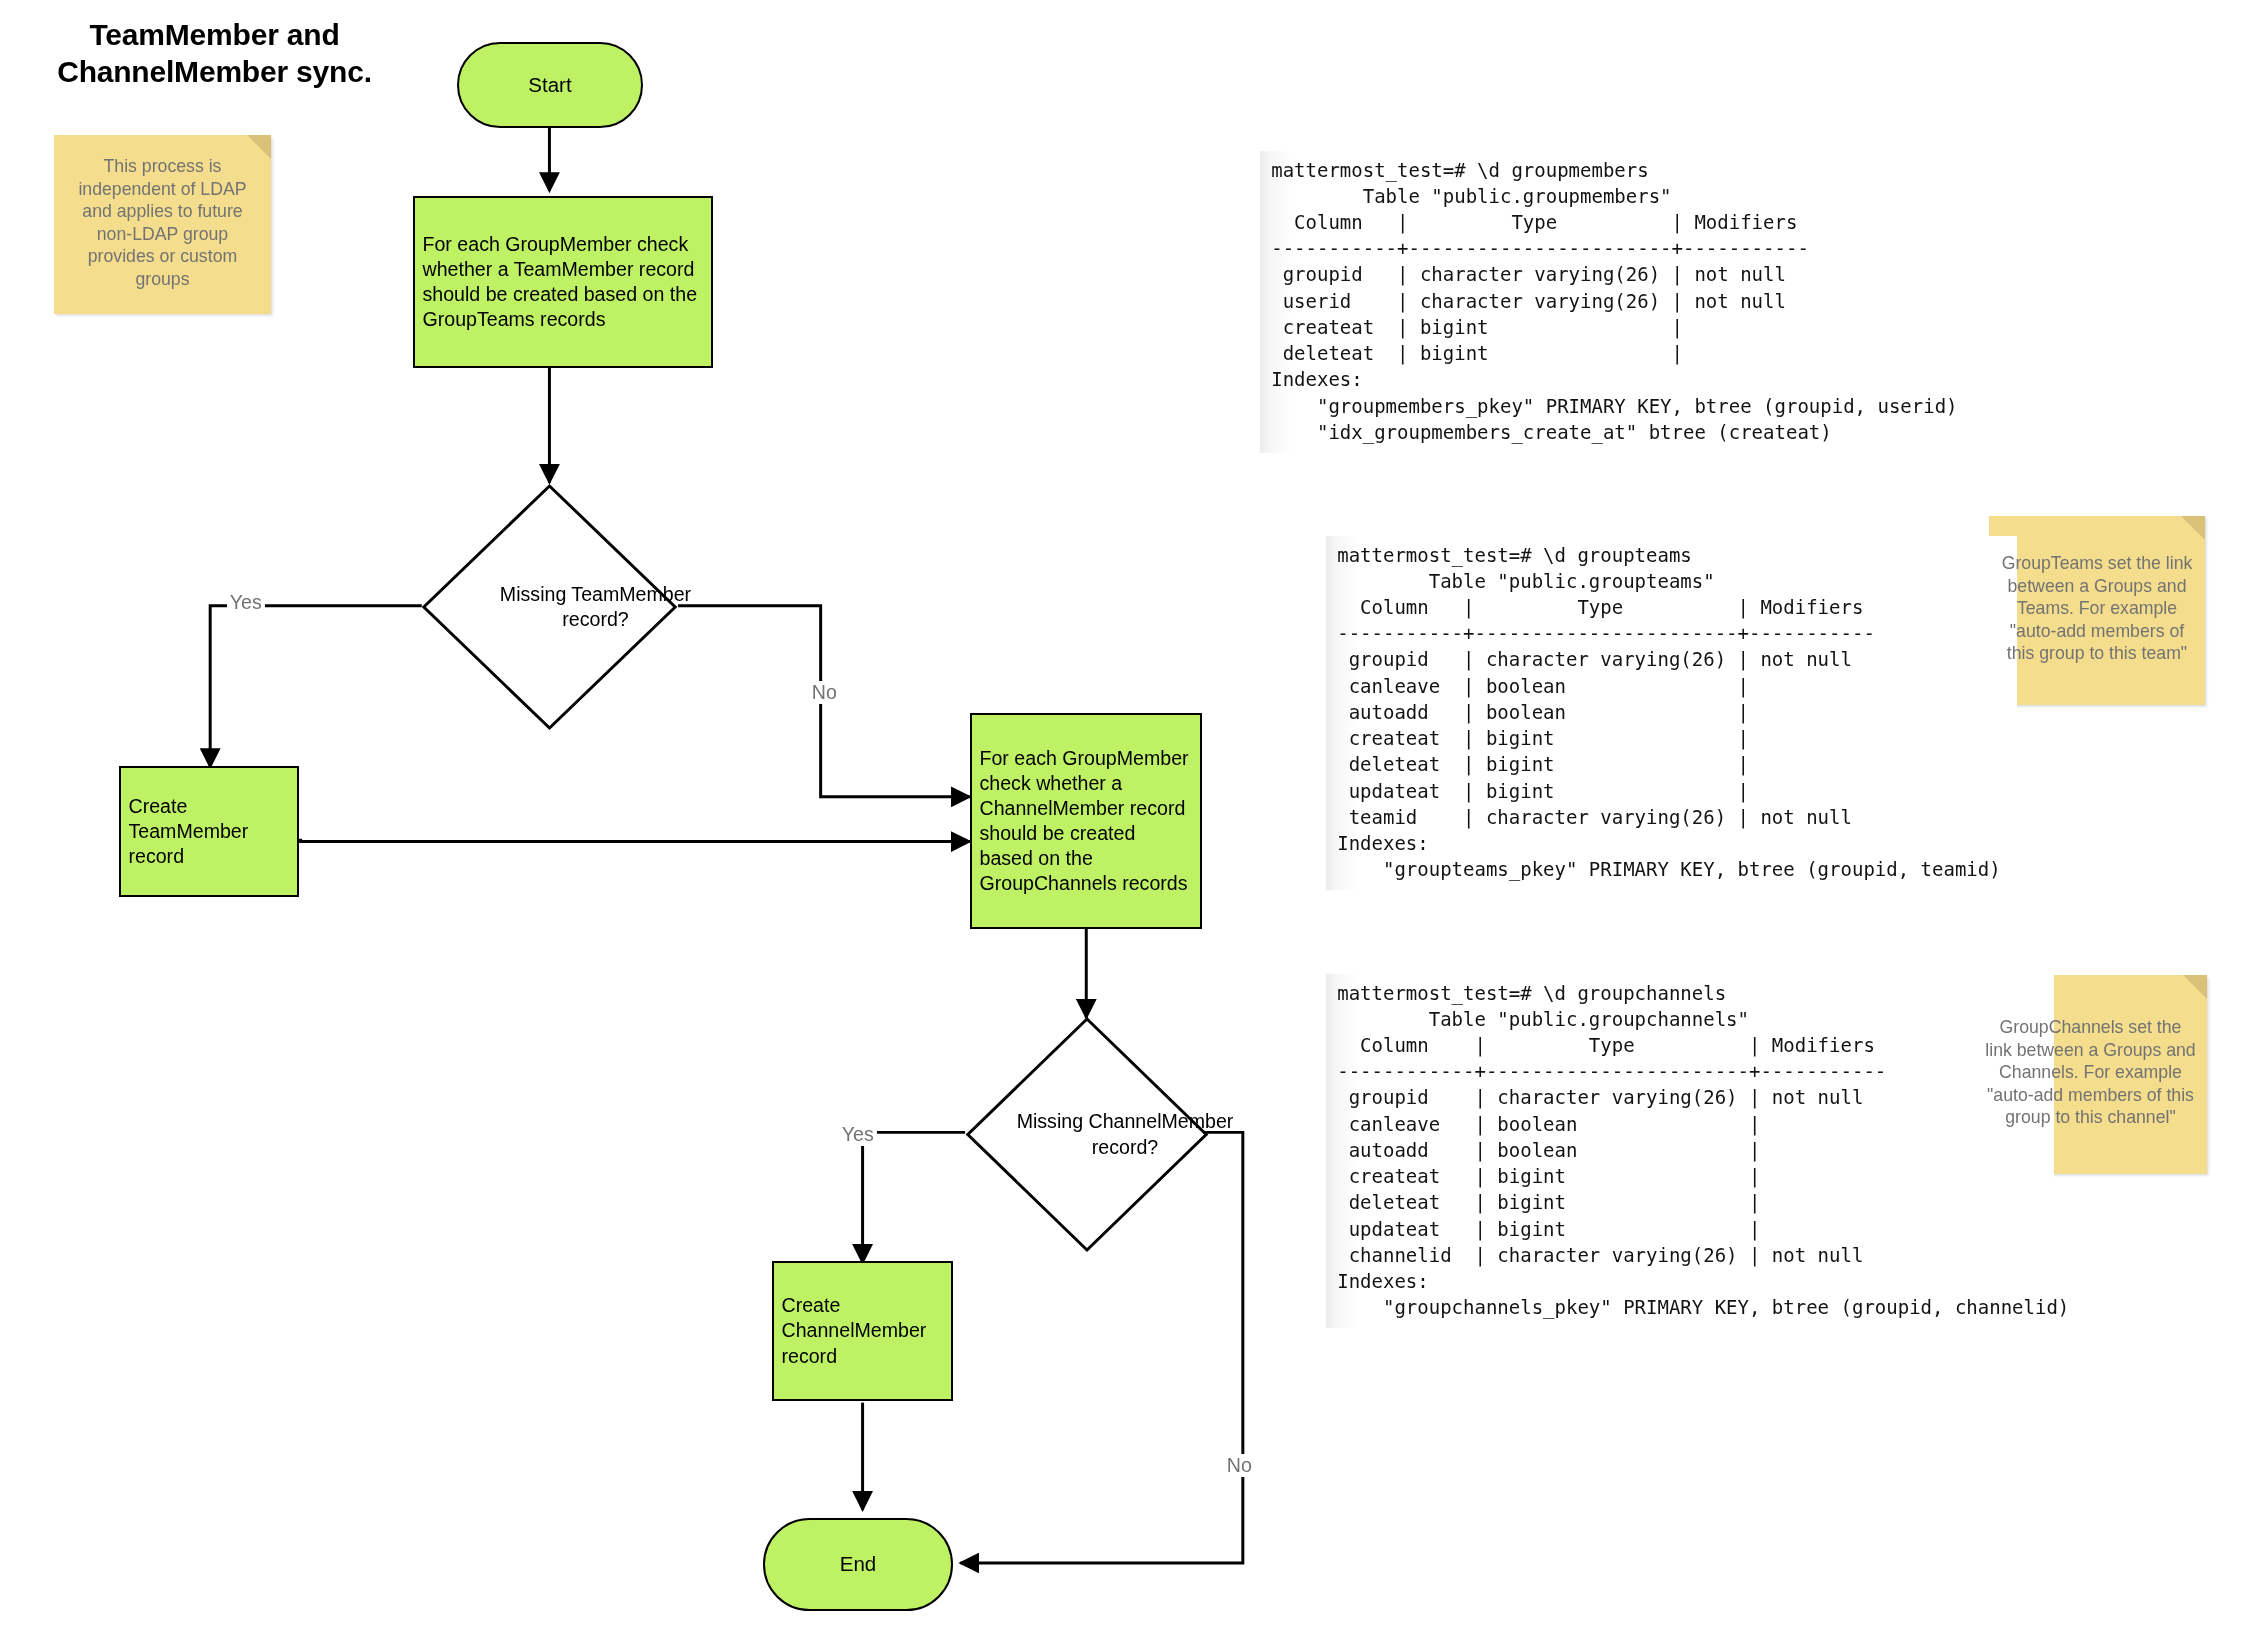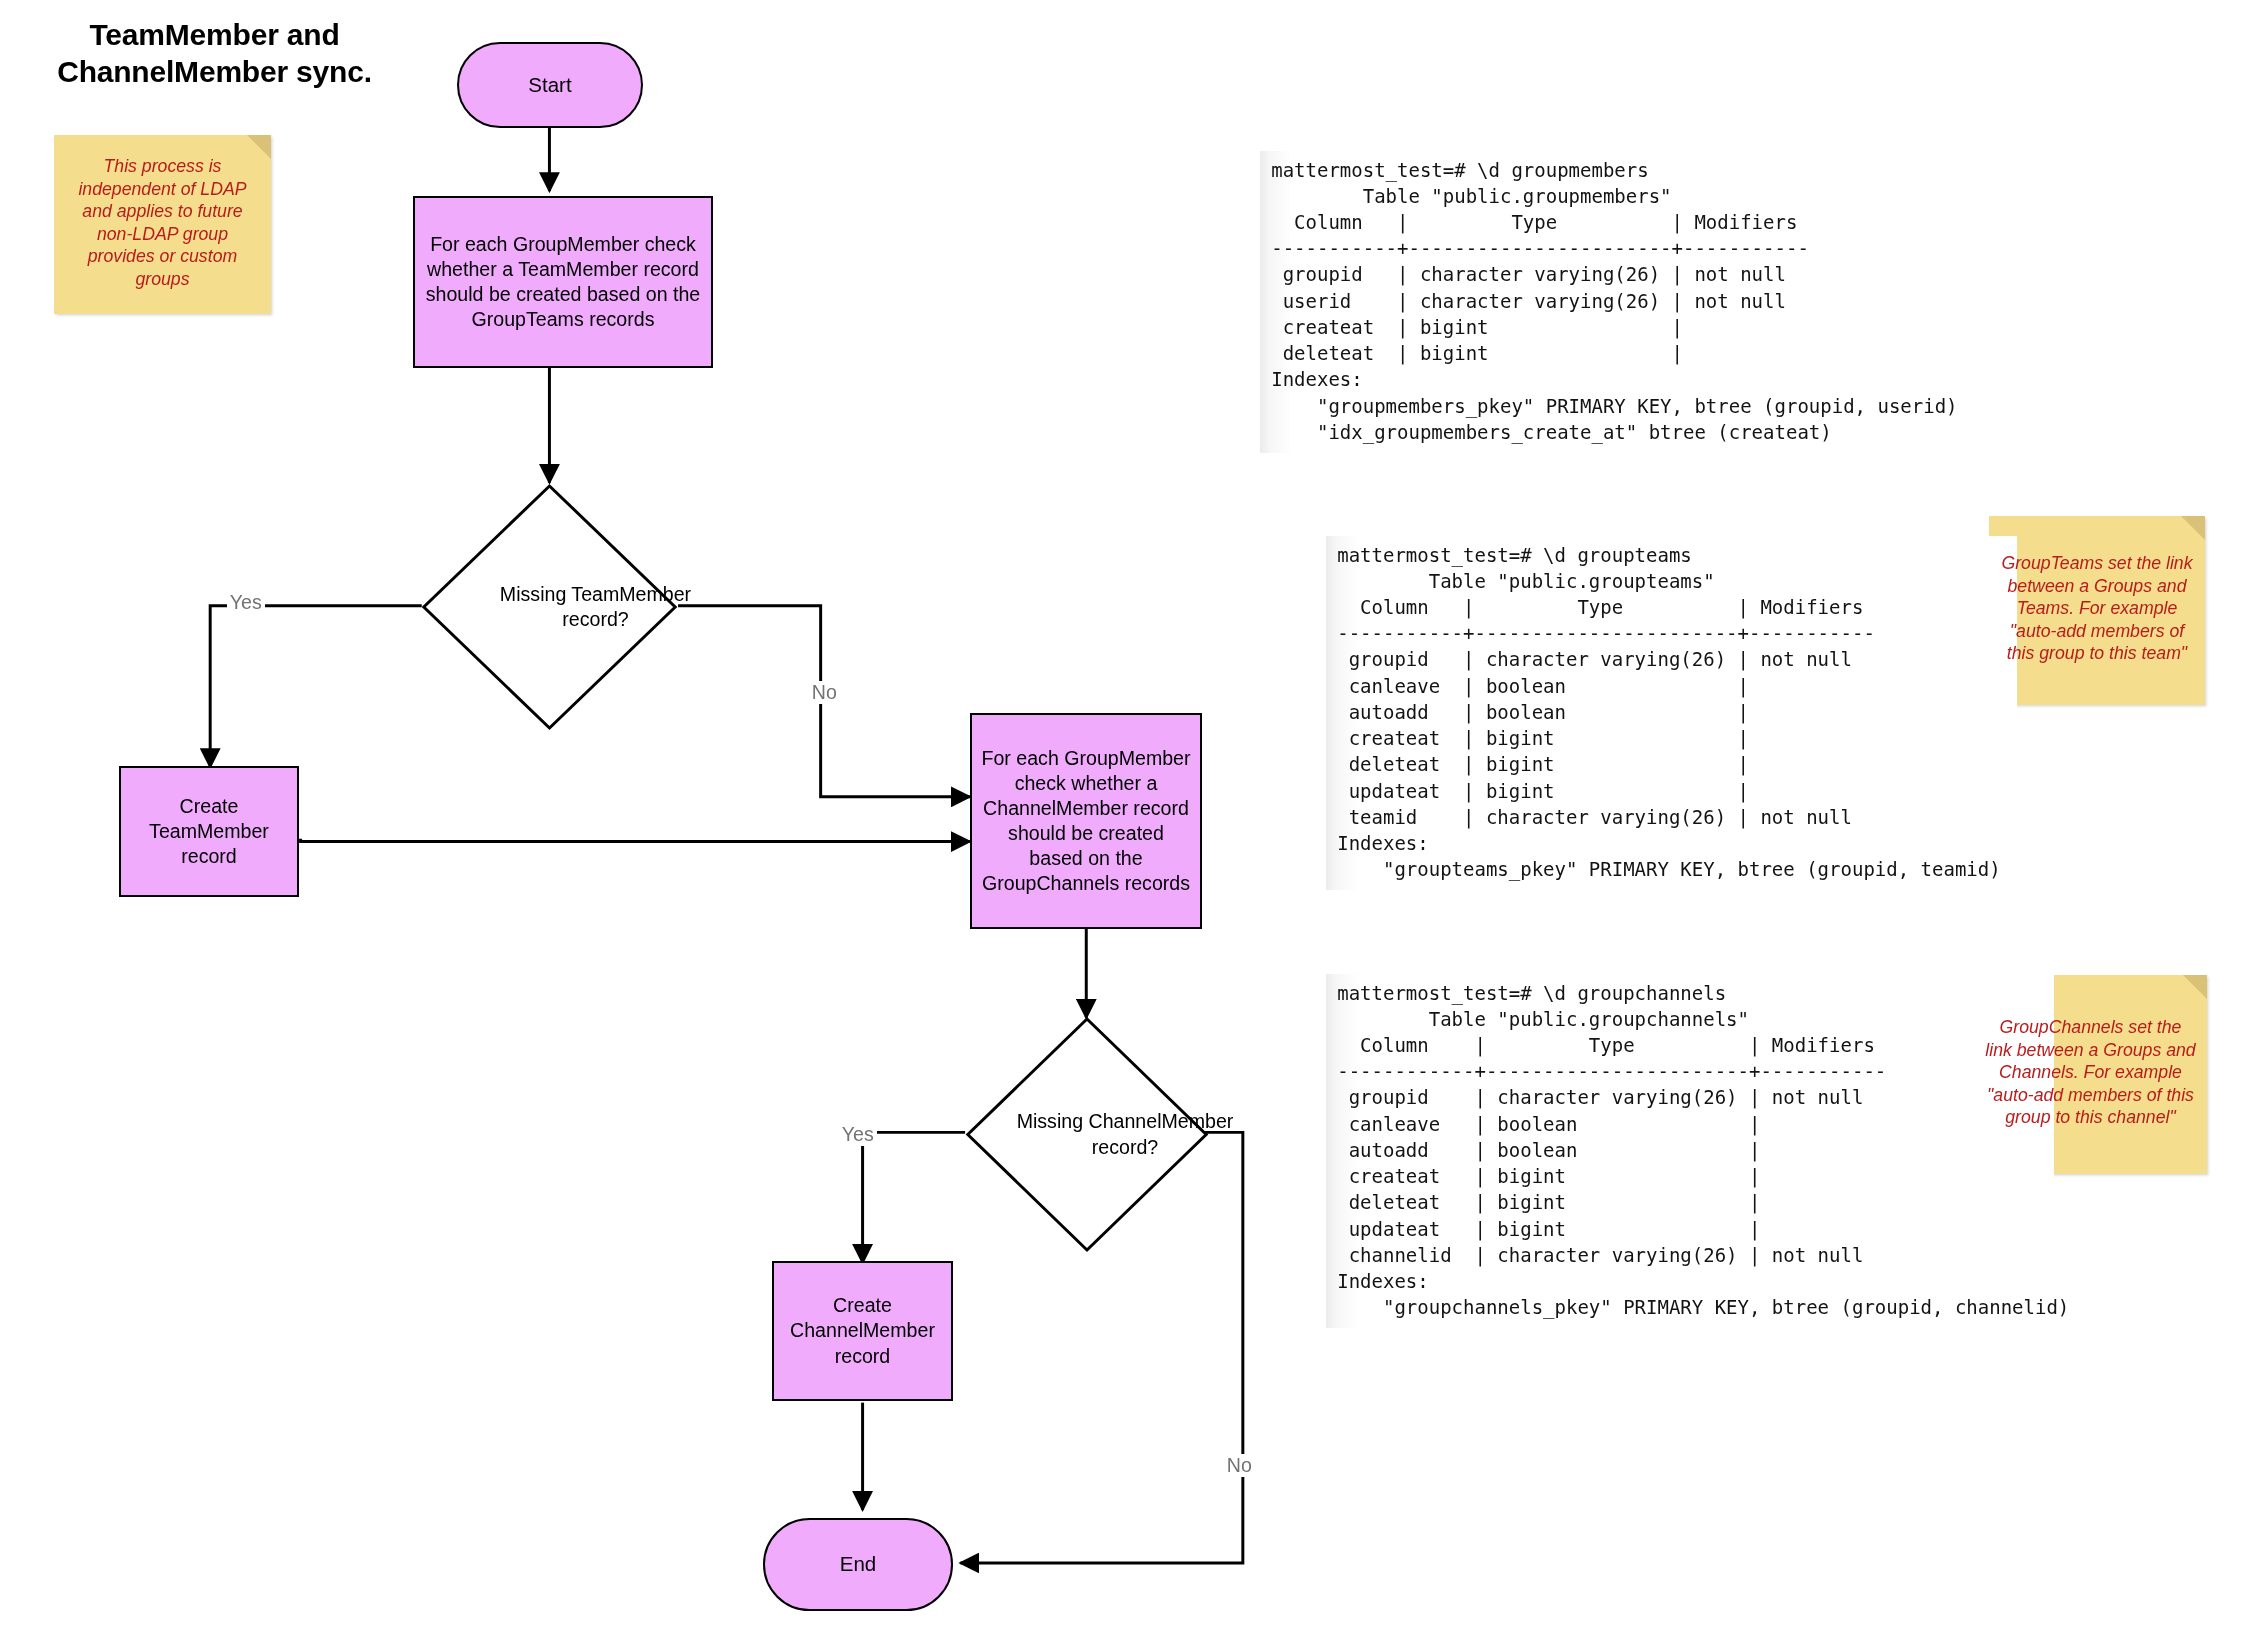--- a/index.html
+++ b/index.html
@@ -32,52 +32,51 @@
     font-size: 30px;
     line-height: 1.22;
     letter-spacing: -0.2px;
   }
 
   
   .note {
     position: absolute;
     box-sizing: border-box;
     background: #f4dd8d;
-    color: #b91c1c;
+    color: #737373;
     font-size: 17.7px;
     line-height: 1.27;
     text-align: center;
     display: flex;
     align-items: center;
     justify-content: center;
     padding: 5.6px 11.2px 9.3px 11.2px;
     box-shadow: 1.9px 1.9px 2.8px rgba(0,0,0,0.18);
-    font-style: italic;
   }
   .note .fold {
     position: absolute;
     top: 0;
     right: 0;
     width: 24px;
     height: 24px;
     background: #d9c278;
     clip-path: polygon(0 0, 100% 100%, 100% 0);
   }
   .note .note-body { position: relative; z-index: 2; }
 
   
   .shape {
     position: absolute;
     box-sizing: border-box;
-    background: #f0abfc;
+    background: #bef264;
     border: 2.8px solid #000000;
     display: flex;
     align-items: center;
     justify-content: center;
-    text-align: center;
+    text-align: left;
     font-size: 19.6px;
     line-height: 1.28;
     padding: 3.7px 7.5px;
   }
   .terminator { border-radius: 931px; font-size: 20.5px; }
   .process { }
 
   .diamond-wrap {
     position: absolute;
   }

